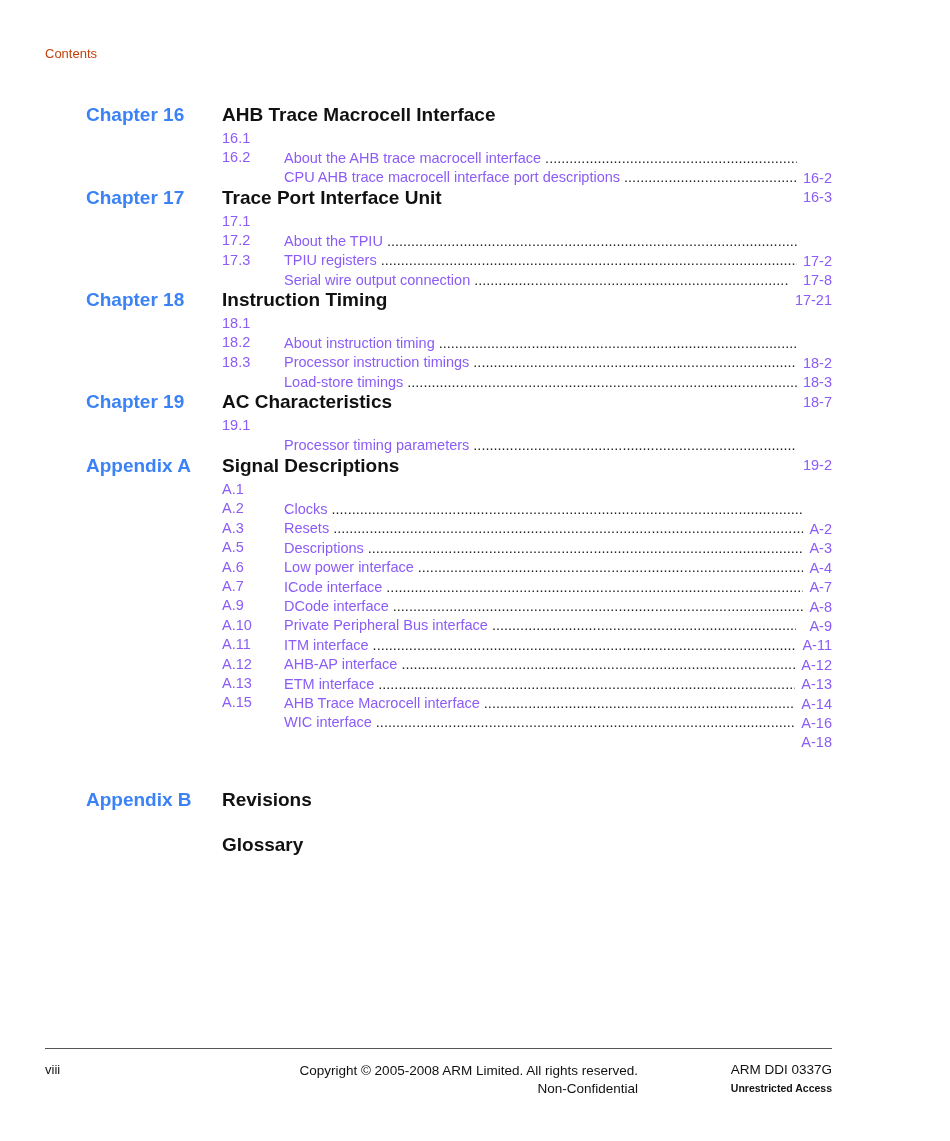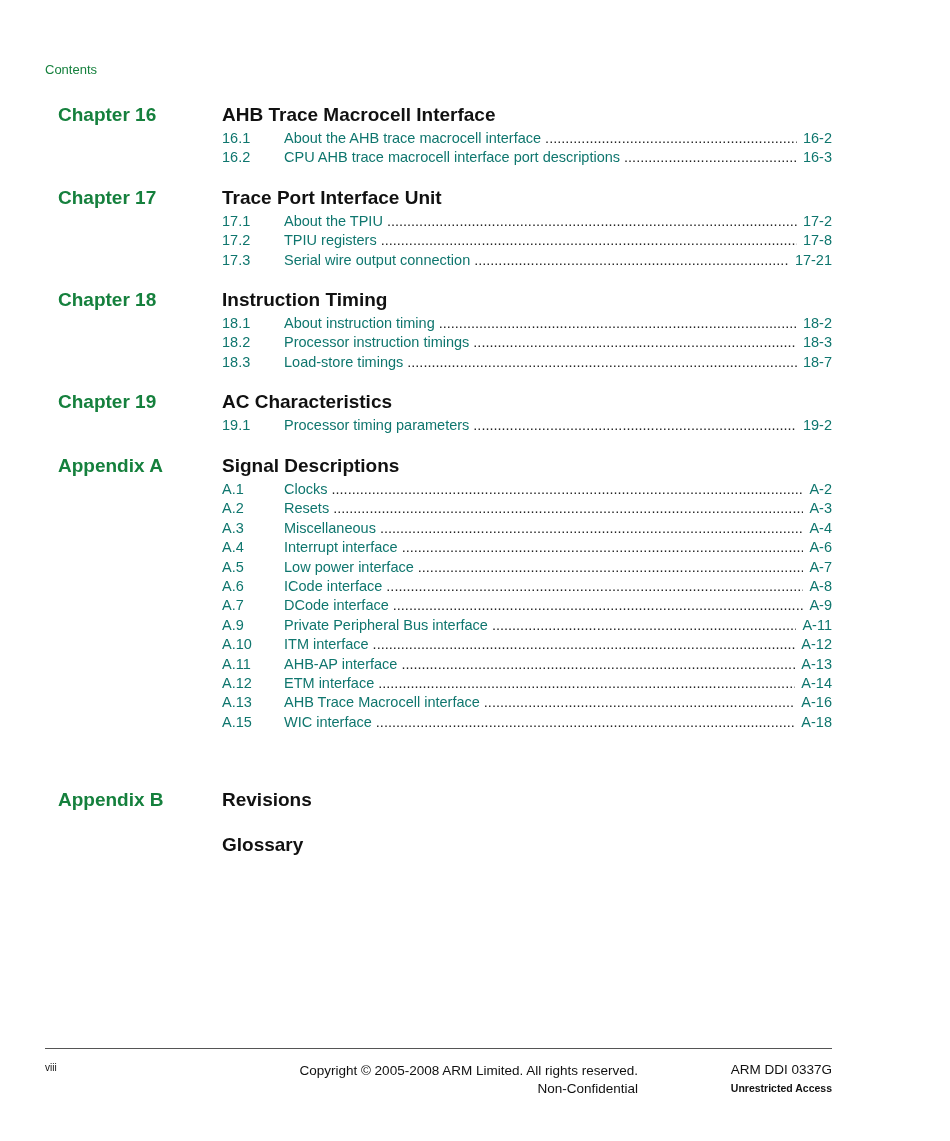--- a/index.html
+++ b/index.html
@@ -1,57 +1,57 @@
 <!DOCTYPE html>
 <html><head>
   <meta charset="utf-8">
   <style>
     html, body { margin: 0; padding: 0; background: #ffffff; }
     body {
       width: 950px; height: 1141px; position: relative; overflow: hidden;
       font-family: "Liberation Sans", sans-serif; color: #111111;
     }
     .running-head {
-      position: absolute; left: 45px; top: 62px;
-      font-size: 13px; color: #15803d;
+      position: absolute; left: 45px; top: 46px;
+      font-size: 13px; color: #c2410c;
     }
     .chapters { position: absolute; left: 0; top: 0; width: 950px; }
     .chapter { position: absolute; left: 0; width: 950px; }
     .ch-label {
-      position: absolute; left: 58px; top: 0;
-      font-size: 19px; font-weight: bold; color: #15803d;
+      position: absolute; left: 86px; top: 0;
+      font-size: 19px; font-weight: bold; color: #3b82f6;
     }
     .ch-title {
       position: absolute; left: 222px; top: 0;
       font-size: 19px; font-weight: bold; color: #111;
     }
     .entries { position: absolute; left: 222px; top: 25px; width: 610px; }
     .entry {
       position: relative; height: 19.4px; line-height: 19.4px;
-      font-size: 14.5px; color: #0f766e; white-space: nowrap;
+      font-size: 14.5px; color: #8b5cf6; white-space: nowrap;
     }
     .entry .num { position: absolute; left: 0; top: 0; }
     .entry .line {
       position: absolute; left: 62px; right: 0; top: 0;
       display: flex; align-items: center; overflow: hidden;
     }
     .entry .title { flex: 0 0 auto; padding-right: 4px; }
     .entry .dots {
       flex: 1 1 auto; overflow: hidden; white-space: nowrap;
       letter-spacing: 0px; color: #222;
     }
     .entry .dots::before {
       content: "..............................................................................................................................................................................................................";
     }
-    .entry .page { flex: 0 0 auto; padding-left: 6px; }
+    .entry .page { flex: 0 0 auto; padding-left: 6px; margin-top: 40px; }
     .footer-rule {
       position: absolute; left: 45px; top: 1048px; width: 787px;
       height: 0; border-top: 1px solid #555;
     }
-    .footer-left { position: absolute; left: 45px; top: 1062px; font-size: 10px; }
+    .footer-left { position: absolute; left: 45px; top: 1062px; font-size: 13px; }
     .footer-center {
       position: absolute; left: 238px; width: 400px; top: 1062px;
       text-align: right; font-size: 13.5px; line-height: 18px;
     }
     .footer-right-1 {
       position: absolute; right: 118px; top: 1062px; font-size: 13.5px; text-align: right;
     }
     .footer-right-2 {
       position: absolute; right: 118px; top: 1082px; font-size: 10.5px; text-align: right; font-weight: bold;
     }
@@ -179,31 +179,23 @@
           <span class="num">A.2</span>
           <span class="line">
             <span class="title">Resets</span>
             <span class="dots"></span>
             <span class="page">A-3</span>
           </span>
         </div>
       <div class="entry">
           <span class="num">A.3</span>
           <span class="line">
-            <span class="title">Miscellaneous</span>
+            <span class="title">Descriptions</span>
             <span class="dots"></span>
             <span class="page">A-4</span>
-          </span>
-        </div>
-      <div class="entry">
-          <span class="num">A.4</span>
-          <span class="line">
-            <span class="title">Interrupt interface</span>
-            <span class="dots"></span>
-            <span class="page">A-6</span>
           </span>
         </div>
       <div class="entry">
           <span class="num">A.5</span>
           <span class="line">
             <span class="title">Low power interface</span>
             <span class="dots"></span>
             <span class="page">A-7</span>
           </span>
         </div>

